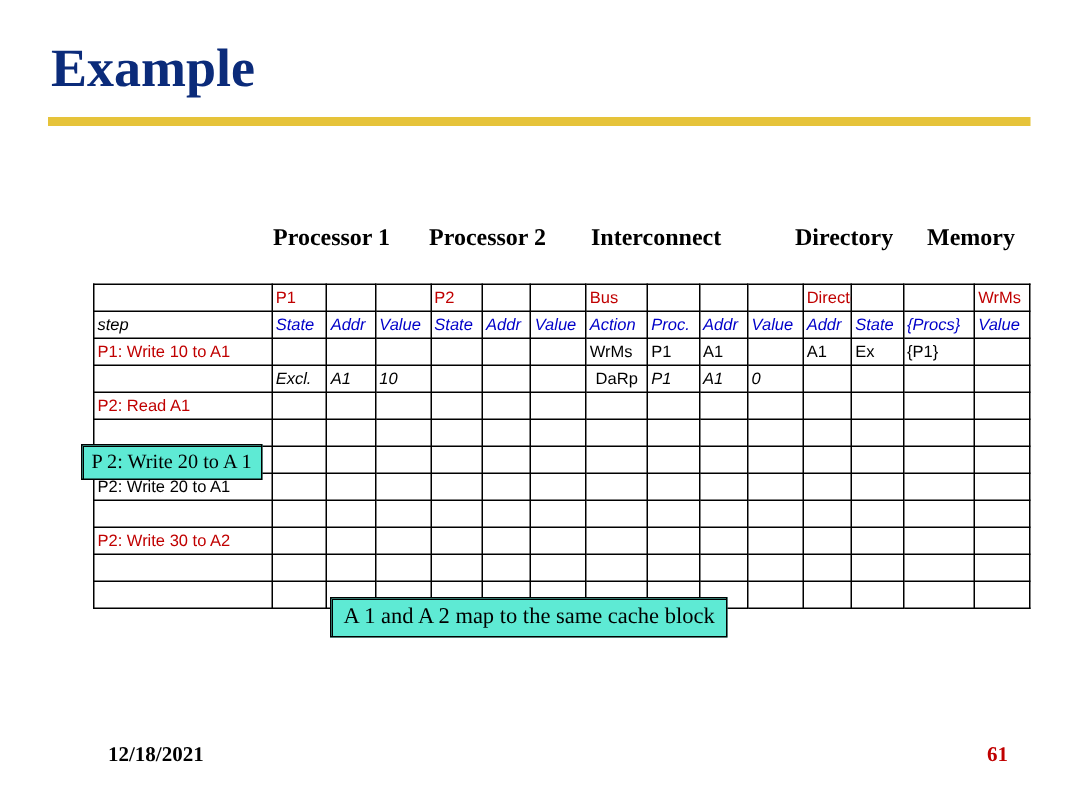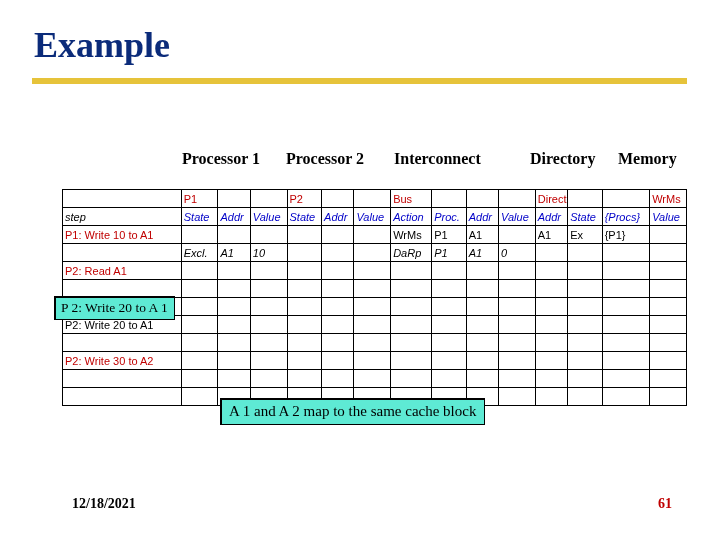--- a/index.html
+++ b/index.html
@@ -223,21 +223,21 @@
             <td></td>
           </tr>
           <tr>
             <td></td>
             <td style="font-style: italic;">Excl.</td>
             <td style="font-style: italic;">A1</td>
             <td style="font-style: italic;">10</td>
             <td style="font-style: italic;"></td>
             <td style="font-style: italic;"></td>
             <td style="font-style: italic;"></td>
-            <td style="font-style: italic;">DaRp</td>
+            <td style=" text-align: center;">DaRp</td>
             <td style="font-style: italic;">P1</td>
             <td style="font-style: italic;">A1</td>
             <td style="font-style: italic;">0</td>
             <td style="font-style: italic;"></td>
             <td style="font-style: italic;"></td>
             <td style="font-style: italic;"></td>
             <td style="font-style: italic;"></td>
           </tr>
           <tr>
             <td class="red">P2: Read A1</td>

